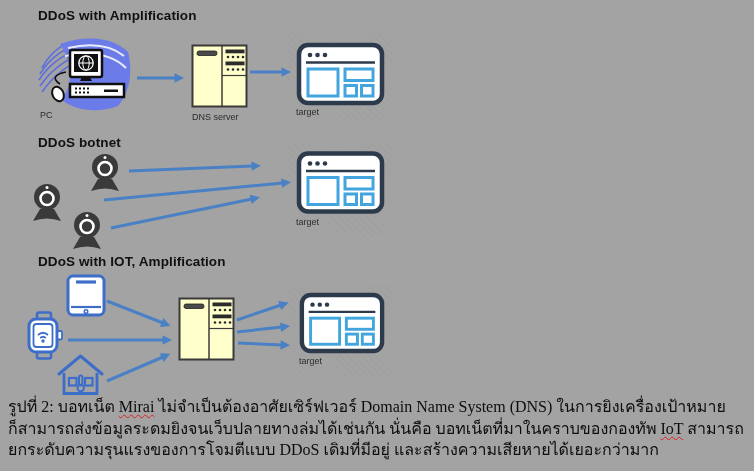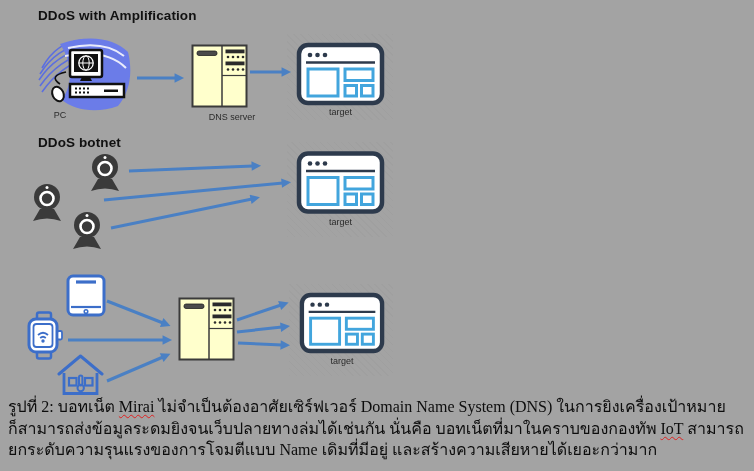--- a/index.html
+++ b/index.html
@@ -9,21 +9,21 @@
     font-family:"Liberation Sans", sans-serif;
   }
   .heading {
     position:absolute; left:38px;
     font-size:13.5px; font-weight:700; color:#111;
     letter-spacing:0.1px; white-space:nowrap;
   }
   .icon { position:absolute; line-height:0; }
   .iconlabel {
     position:absolute; font-size:9px; color:#2b2b2b;
-    text-align:center; white-space:nowrap;
+    text-align:left; white-space:nowrap;
   }
   .hatch {
     position:absolute;
     background:repeating-linear-gradient(45deg,
       rgba(130,130,130,0.10) 0px, rgba(130,130,130,0.10) 1px,
       rgba(0,0,0,0) 1px, rgba(0,0,0,0) 5px);
   }
   .arrows { position:absolute; left:0; top:0; pointer-events:none; }
   .caption {
     position:absolute; left:8px; top:396px; width:742px;
@@ -191,20 +191,21 @@
       <g fill="#ffffff" stroke="#42a5dd" stroke-width="3">
         <rect x="12" y="27" width="30" height="27"></rect>
         <rect x="49" y="27" width="28" height="11.5"></rect>
         <rect x="49" y="43.5" width="11.5" height="10.5"></rect>
         <rect x="65.5" y="43.5" width="11.5" height="10.5"></rect>
       </g>
     </svg>
   </div>
   <div class="iconlabel" style="left:296px; top:217px; width:89px">target</div>
 
+  <div class="heading" style="top:254px">DDoS with IOT, Amplification</div>
 
   <div class="icon" style="left:66px; top:274px">
     <svg width="40" height="43" viewBox="0 0 40 43">
       <rect x="2" y="2" width="36" height="39" rx="5" fill="#ffffff" stroke="#3c6ec9" stroke-width="3"></rect>
       <line x1="10" y1="8" x2="30" y2="8" stroke="#3c6ec9" stroke-width="3.2"></line>
       <line x1="5" y1="33" x2="35" y2="33" stroke="#3c6ec9" stroke-width="2.2"></line>
       <circle cx="20" cy="37.5" r="1.8" fill="none" stroke="#3c6ec9" stroke-width="1.5"></circle>
     </svg>
   </div>
 
@@ -269,16 +270,16 @@
         <rect x="49" y="43.5" width="11.5" height="10.5"></rect>
         <rect x="65.5" y="43.5" width="11.5" height="10.5"></rect>
       </g>
     </svg>
   </div>
   <div class="iconlabel" style="left:299px; top:356px; width:86px">target</div>
 
   <div class="caption">
     <div class="cap-line"><span>รูปที่ 2: บอทเน็ต </span><span class="squiggle">Mirai</span><span> ไม่จำเป็นต้องอาศัยเซิร์ฟเวอร์ Domain Name System (DNS) ในการยิงเครื่องเป้าหมาย</span></div>
     <div class="cap-line"><span>ก็สามารถส่งข้อมูลระดมยิงจนเว็บปลายทางล่มได้เช่นกัน นั่นคือ บอทเน็ตที่มาในคราบของกองทัพ </span><span class="squiggle">IoT</span><span> สามารถ</span></div>
-    <div class="cap-line">ยกระดับความรุนแรงของการโจมตีแบบ Name เดิมที่มีอยู่ และสร้างความเสียหายได้เยอะกว่ามาก</div>
+    <div class="cap-line">ยกระดับความรุนแรงของการโจมตีแบบ DDoS เดิมที่มีอยู่ และสร้างความเสียหายได้เยอะกว่ามาก</div>
   </div>
 
 </div>
 
 </body></html>

